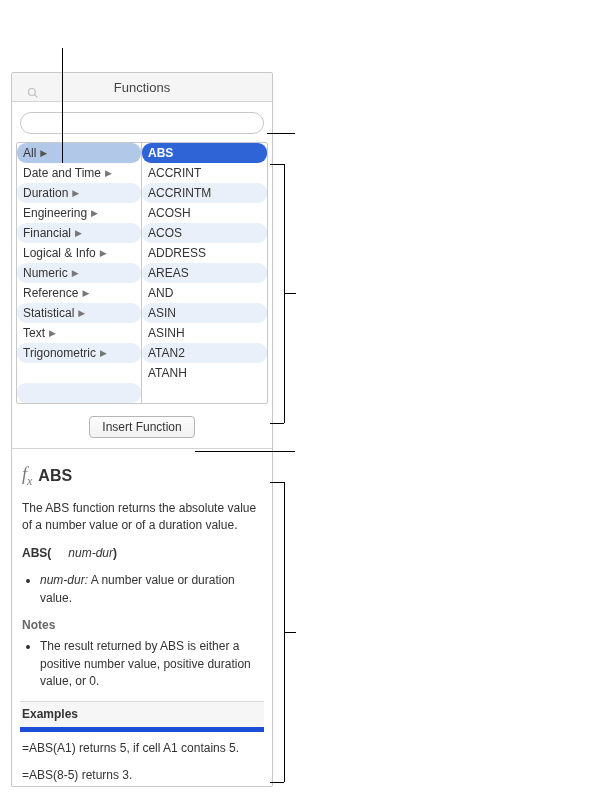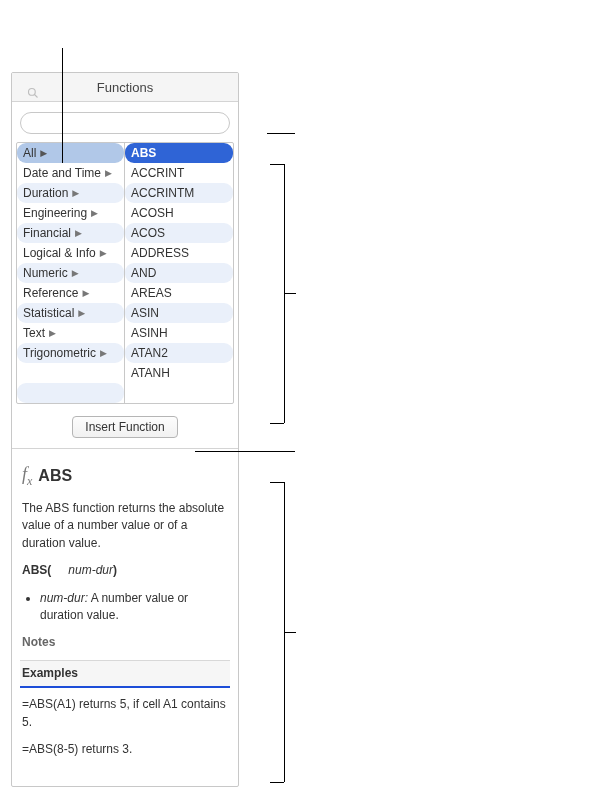--- a/index.html
+++ b/index.html
@@ -2,21 +2,21 @@
 <html><head>
 <meta charset="utf-8">
 <style>
   * { box-sizing: border-box; margin: 0; padding: 0; }
   html, body { width: 602px; height: 804px; background: #fff; font-family: -apple-system, "Helvetica Neue", Arial, sans-serif; font-size: 13px; color: #333; }
   .canvas { position: relative; width: 602px; height: 804px; }
   .panel {
     position: absolute;
     left: 11px;
     top: 72px;
-    width: 228px;
+    width: 262px;
     height: 715px;
     border: 1px solid #c8c8c8;
     border-radius: 2px;
     background: #fff;
     display: flex;
     flex-direction: column;
     overflow: hidden;
   }
   .panel-header {
     height: 29px;
@@ -119,21 +119,21 @@
   .help p { margin-bottom: 10px; }
   .syntax { font-weight: 700; margin-bottom: 4px; }
   .syntax .arg { font-style: italic; font-weight: 400; margin-left: 17px; }
   .help ul { list-style: disc; padding-left: 18px; margin-bottom: 10px; }
   .help li { margin-bottom: 4px; }
   .arg-name { font-style: italic; }
   .section-h { font-weight: 700; color: #666; margin: 6px 0 4px 0; }
   .examples-h {
     font-weight: 700;
     border-top: 1px solid #d8d8d8;
-    border-bottom: 2px solid #1d4ed8;
+    border-bottom: 5px solid #1d4ed8;
     padding: 4px 2px;
     margin: 8px -2px 8px -2px;
     background: #f6f6f6;
   }
   .example { margin: 6px 0; }
   
   .leader {
     position: absolute;
     background: #000;
     z-index: 10;
@@ -236,24 +236,24 @@
           <div class="row">
             <span>ACOSH</span>
           </div>
           <div class="row">
             <span>ACOS</span>
           </div>
           <div class="row">
             <span>ADDRESS</span>
           </div>
           <div class="row">
+            <span>AREAS</span>
+          </div>
+          <div class="row">
             <span>AND</span>
-          </div>
-          <div class="row">
-            <span>AREAS</span>
           </div>
           <div class="row">
             <span>ASIN</span>
           </div>
           <div class="row">
             <span>ASINH</span>
           </div>
           <div class="row">
             <span>ATAN2</span>
           </div>
@@ -275,20 +275,23 @@
         <span class="help-title">ABS</span>
       </div>
       <p>The ABS function returns the absolute value of a number value or of a duration value.</p>
       <p class="syntax">
         <span>ABS</span>(<span class="arg">num-dur</span>)
       </p>
       <ul id="args-list">
           <li><span class="arg-name">num-dur:</span><span> A number value or duration value.</span></li>
         </ul>
       <div class="section-h">Notes</div>
+      <ul id="notes-list">
+          <li>The result returned by ABS is either a positive number value, positive duration value, or 0.</li>
+        </ul>
       <div class="examples-h">Examples</div>
       <div id="examples">
           <p class="example">=ABS(A1) returns 5, if cell A1 contains 5.</p>
           <p class="example">=ABS(8-5) returns 3.</p>
         </div>
     </div>
 
   </div>
 </div>
 

